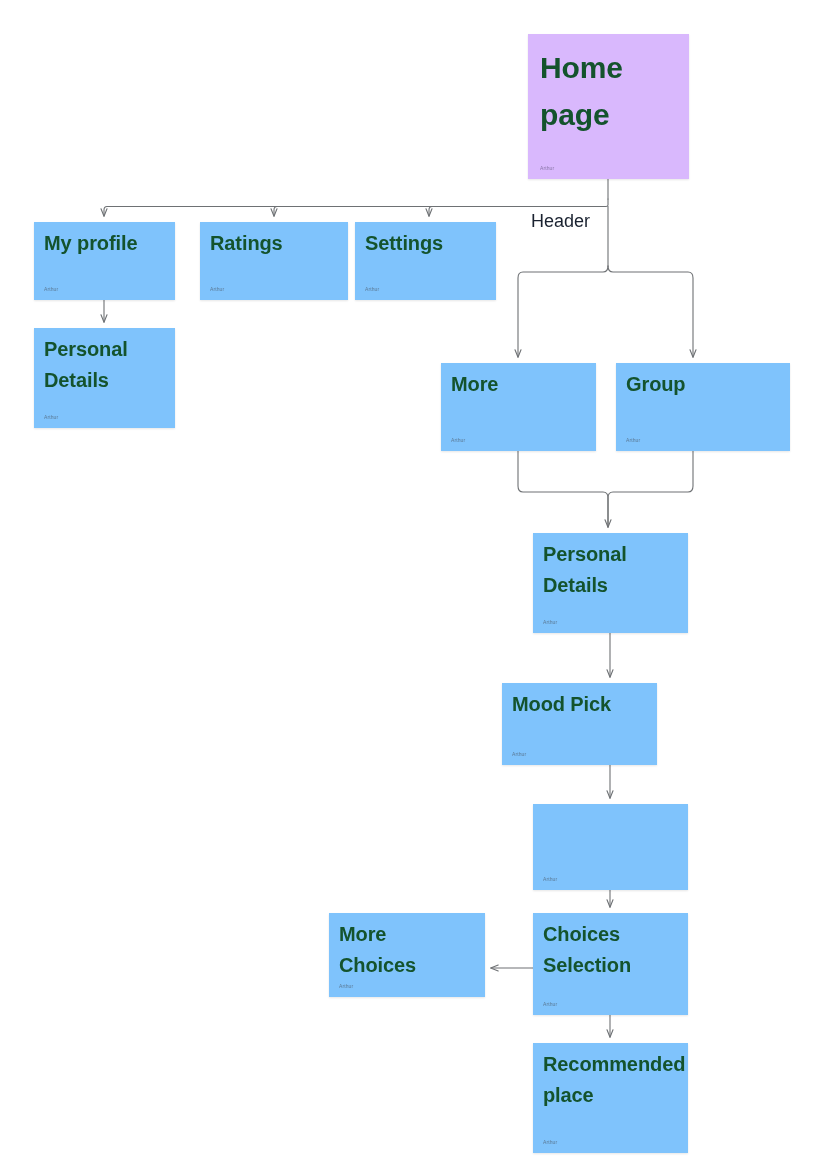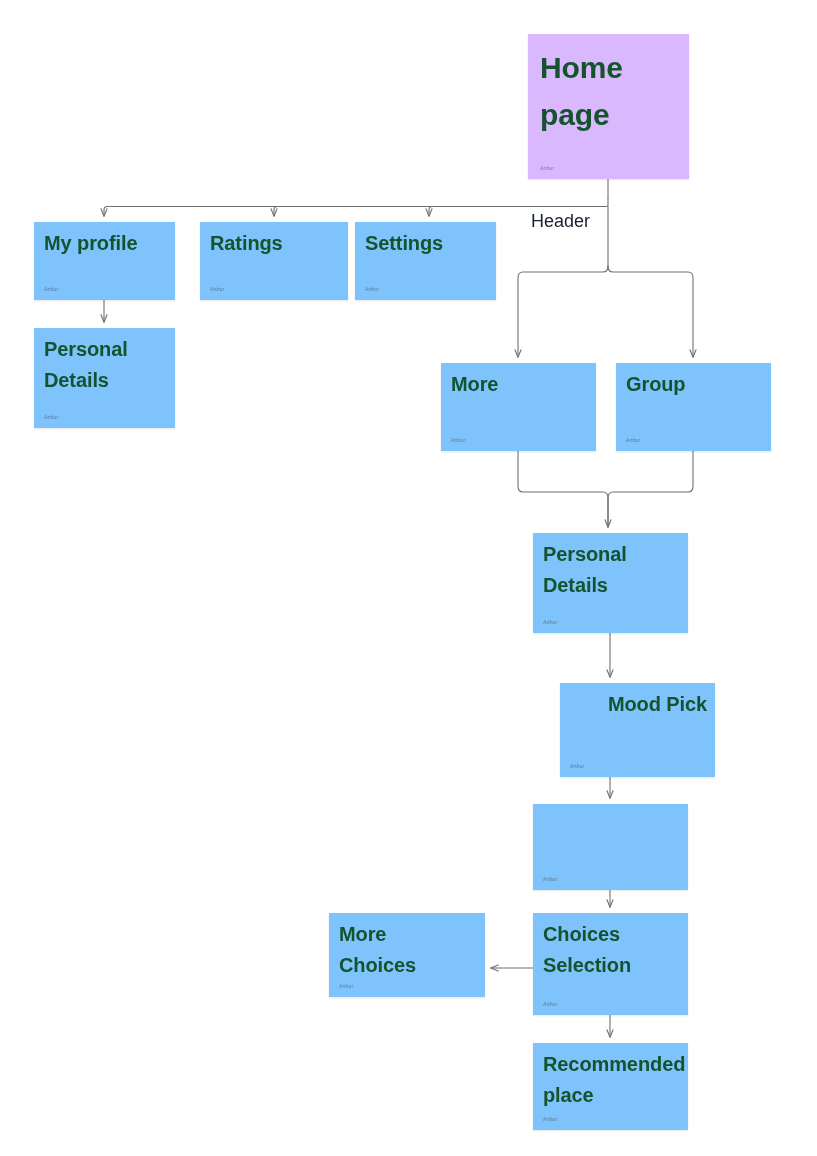--- a/index.html
+++ b/index.html
@@ -125,47 +125,47 @@
       </div>
       <div class="node" style="left: 34px; top: 328px; width: 141px; height: 100px;">
         <div class="node-title">Personal
 Details</div>
         <div class="node-author">Arthur</div>
       </div>
       <div class="node" style="left: 441px; top: 363px; width: 155px; height: 88px;">
         <div class="node-title">More</div>
         <div class="node-author">Arthur</div>
       </div>
-      <div class="node" style="left: 616px; top: 363px; width: 155px; height: 88px;">
+      <div class="node" style="left: 616px; top: 363px; width: 174px; height: 88px;">
         <div class="node-title">Group</div>
         <div class="node-author">Arthur</div>
       </div>
       <div class="node" style="left: 533px; top: 533px; width: 155px; height: 100px;">
         <div class="node-title">Personal
 Details</div>
         <div class="node-author">Arthur</div>
       </div>
-      <div class="node" style="left: 560px; top: 683px; width: 155px; height: 94px; text-align: right;">
+      <div class="node" style="left: 502px; top: 683px; width: 155px; height: 82px;">
         <div class="node-title">Mood Pick</div>
         <div class="node-author">Arthur</div>
       </div>
       <div class="node" style="left: 533px; top: 804px; width: 155px; height: 86px;">
         <div class="node-author">Arthur</div>
       </div>
       <div class="node" style="left: 329px; top: 913px; width: 156px; height: 84px;">
         <div class="node-title">More
 Choices</div>
         <div class="node-author">Arthur</div>
       </div>
       <div class="node" style="left: 533px; top: 913px; width: 155px; height: 102px;">
         <div class="node-title">Choices
 Selection</div>
         <div class="node-author">Arthur</div>
       </div>
-      <div class="node" style="left: 533px; top: 1043px; width: 155px; height: 87px;">
+      <div class="node" style="left: 533px; top: 1043px; width: 155px; height: 110px;">
         <div class="node-title">Recommended
 place</div>
         <div class="node-author">Arthur</div>
       </div>
     </div>
   <div id="labels">
       <div class="floating-label" style="left: 531px; top: 213px;">Header</div>
     </div>
 
 </div>

